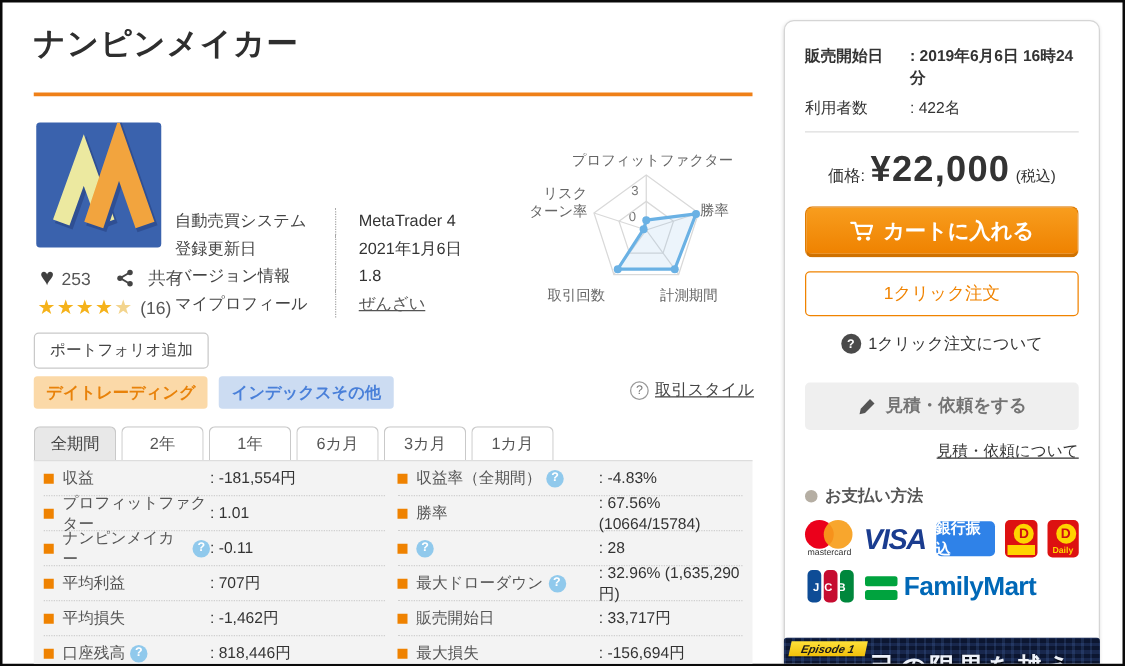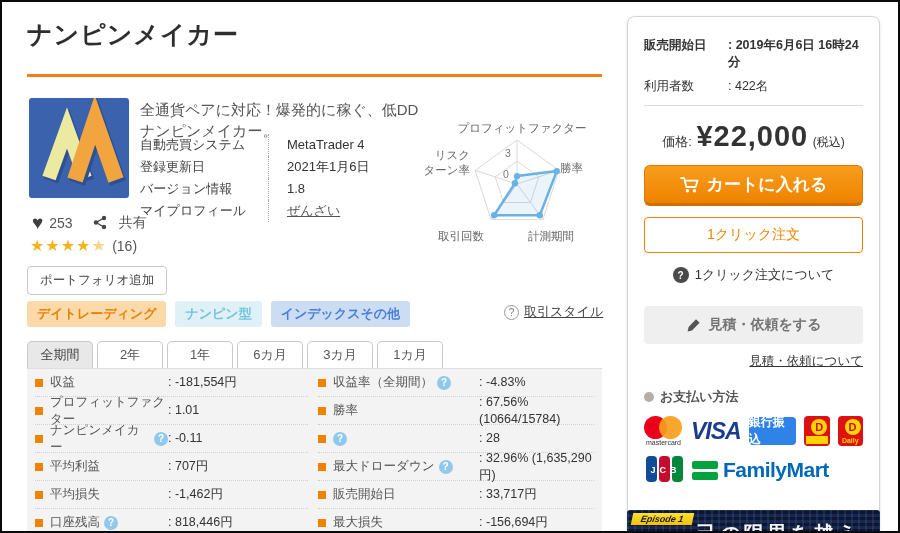--- a/index.html
+++ b/index.html
@@ -10,21 +10,21 @@
     border: 2px solid #0a0a0a; background: #fff; overflow: hidden;
   }
   
   .page-title { position:absolute; left:25px; top:16px; font-size:25px; font-weight:bold;
     color:#2e2e2e; letter-spacing:1px; }
   .title-rule { position:absolute; left:25px; top:72px; width:575px; height:3px; background:#ef8018; }
   .logo { position:absolute; left:27px; top:96px; width:100px; height:100px; background:#3a62ad;
     border-radius:3px; overflow:hidden; }
   .desc { position:absolute; left:138px; top:97px; width:320px; font-size:15px; color:#555;
     line-height:1.4; white-space:pre-line; }
-  .info-grid { position:absolute; left:138px; top:132px; display:grid;
+  .info-grid { position:absolute; left:138px; top:164px; display:grid;
     grid-template-columns:128px auto; font-size:13px; }
   .info-label { color:#444; height:22px; line-height:22px; }
   .info-value { color:#333; height:22px; line-height:22px; border-left:1px dotted #a9a9a9;
     padding-left:18px; }
   .info-value a, a.plain { color:#555; }
   .profile-link { text-decoration:underline; cursor:pointer; }
   
   .radar { position:absolute; left:420px; top:115px; width:205px; height:140px; }
   #radar-svg { position:absolute; left:25px; top:11px; }
   .radar-label { position:absolute; font-size:11.5px; color:#666; }
@@ -152,22 +152,20 @@
 
   <div class="logo">
     <svg width="100" height="100" viewBox="0 0 100 100">
       <path d="M20 80 L38 30 L56 80" fill="none" stroke="#2f4f93" stroke-width="15" transform="translate(2,3)"></path>
       <path d="M20 80 L38 30 L56 80" fill="none" stroke="#ece9a0" stroke-width="14"></path>
       <path d="M46 82 L66 22 L87 82" fill="none" stroke="#2f4f93" stroke-width="17" transform="translate(2,3)"></path>
       <path d="M46 82 L66 22 L87 82" fill="none" stroke="#f2a43e" stroke-width="16"></path>
     </svg>
   </div>
 
-  <div class="desc">全通貨ペアに対応！爆発的に稼ぐ、低DD
-ナンピンメイカー。</div>
 
   <div class="info-grid">
     <span class="info-label">自動売買システム</span>
     <span class="info-value">MetaTrader 4</span>
     <span class="info-label">登録更新日</span>
     <span class="info-value">2021年1月6日</span>
     <span class="info-label">バージョン情報</span>
     <span class="info-value">1.8</span>
     <span class="info-label">マイプロフィール</span>
     <span class="info-value"><a class="profile-link">ぜんざい</a></span>
@@ -215,21 +213,20 @@
   </div>
   <div class="stars">
     <span>★</span><span>★</span><span>★</span><span>★</span><span class="half">★</span>
     <span class="count">(16)</span>
   </div>
 
   <button class="portfolio-btn">ポートフォリオ追加</button>
 
   <div class="tags">
     <span class="tag orange">デイトレーディング</span>
-    <span class="tag cyan">ナンピン型</span>
     <span class="tag blue">インデックスその他</span>
   </div>
   <div class="trade-style">
     <span class="q-outline">?</span>
     <span class="label">取引スタイル</span>
   </div>
 
   <div class="tabs">
     <div class="tab active">全期間</div>
     <div class="tab">2年</div>

